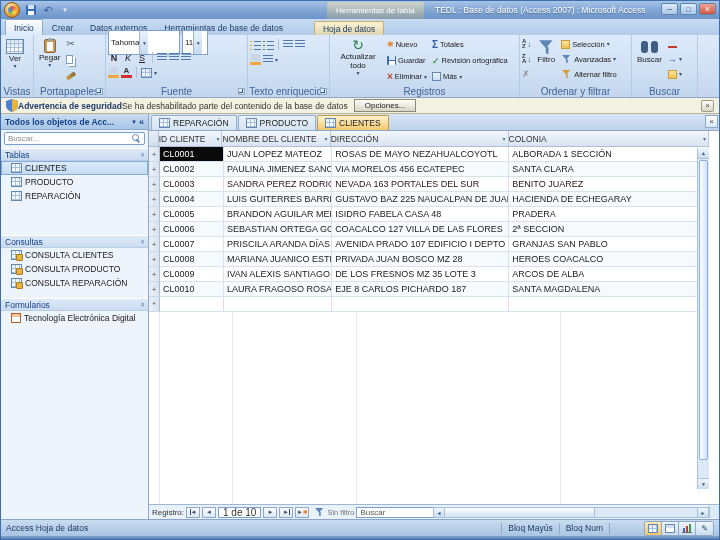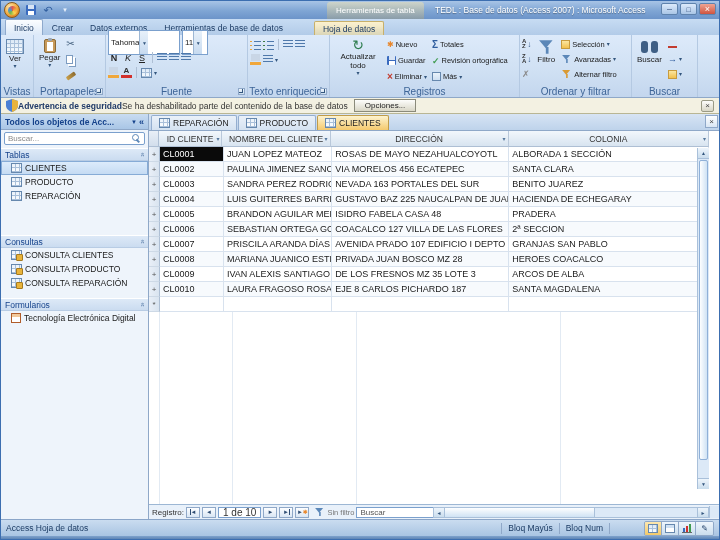--- a/index.html
+++ b/index.html
@@ -172,21 +172,21 @@
     background:linear-gradient(#eaf1f9,#d4e2f1);font-size:8.5px;color:#222;white-space:nowrap}
   .dtab.active{background:linear-gradient(#fdf3cf,#f5c96d);border-color:#c09c4a}
   .dtclose{margin-left:auto;margin-right:3px;margin-bottom:2px;width:13px;height:13px;
     border:1px solid #8fa8c8;background:linear-gradient(#fdfeff,#d9e6f4);
     display:flex;align-items:center;justify-content:center;font-size:8px;color:#444}
   .sheet{position:absolute;top:17px;left:0;width:560px;bottom:15px;overflow:hidden;background:#fff}
   .vlines{position:absolute;top:16px;bottom:0;left:0;right:0}
   .vline{position:absolute;top:0;bottom:0;width:1px;background:#e2eaf3}
   .shead{position:relative;display:flex;height:16px;z-index:2}
   .hsel{width:11px;background:linear-gradient(#e9eff7,#d2deec);border-right:1px solid #aebfd4;border-bottom:1px solid #aebfd4}
-  .hcell{display:flex;align-items:center;justify-content:center;position:relative;
+  .hcell{display:flex;align-items:center;position:relative;
     background:linear-gradient(#f2f7fc,#d8e4f0);border-right:1px solid #b9c8da;border-bottom:1px solid #aebfd4;
     font-size:8.5px;color:#333;white-space:nowrap;overflow:hidden}
   .hcaret{position:absolute;right:2px;font-size:6px;color:#56789e}
   .c0{width:73px}.c1{width:124px}.c2{width:204px}.c3{width:230px}
   .drow{position:relative;display:flex;height:15px;background:#fff;z-index:1}
   .drow:nth-child(even){background:#f7fafd}
   .dsel{width:11px;flex:0 0 11px;background:linear-gradient(90deg,#e9eff7,#d9e4f0);
     border-right:1px solid #aebfd4;border-bottom:1px solid #cdd9e6;
     display:flex;align-items:center;justify-content:center;font-size:8px;color:#555}
   .dcell{padding:0 3px;border-right:1px solid #d8e2ee;border-bottom:1px solid #d8e2ee;

